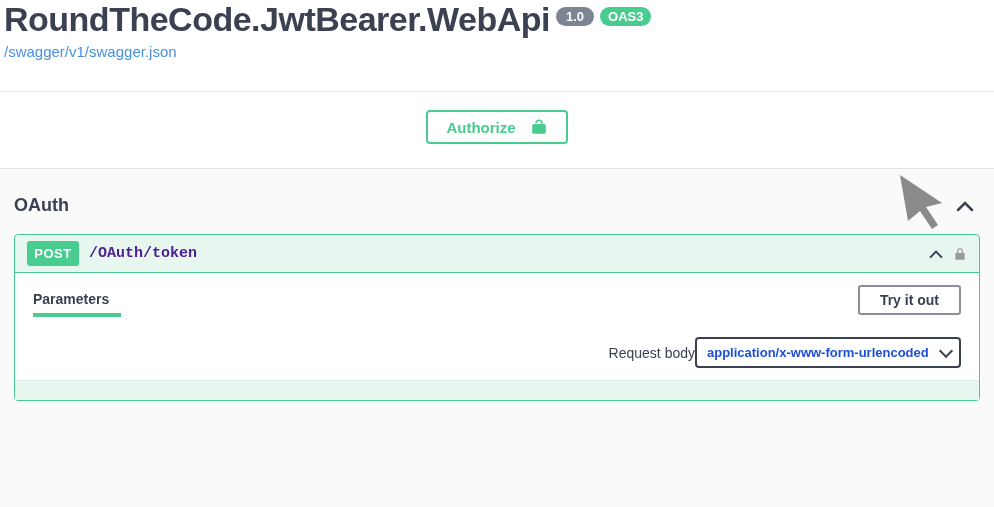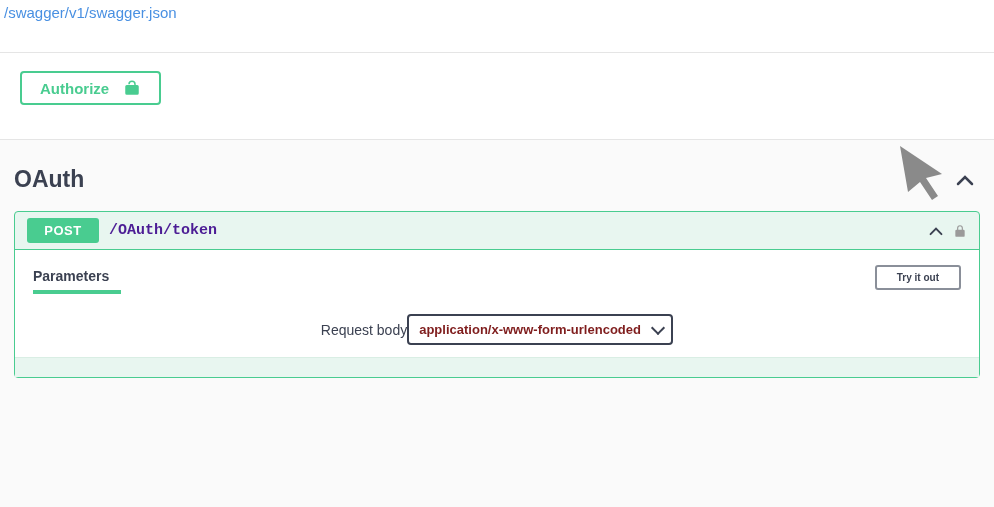--- a/index.html
+++ b/index.html
@@ -47,23 +47,23 @@
   }
   .swagger-link {
     color: #4990e2;
     font-size: 15px;
     text-decoration: none;
     display: inline-block;
     margin-top: 4px;
   }
   .auth-row {
     background: #fff;
-    padding: 18px 20px 34px 20px;
-    display: flex;
-    justify-content: flex-start;
+    padding: 18px 20px 24px 20px;
+    display: flex;
+    justify-content: center;
     border-bottom: 1px solid #e5e5e5;
   }
   .authorize-btn {
     border: 2px solid #49cc90;
     background: #fff;
     color: #49cc90;
     font-size: 15px;
     font-weight: 700;
     padding: 6px 18px;
     border-radius: 4px;
@@ -76,21 +76,21 @@
     padding: 18px 14px 0 14px;
     position: relative;
   }
   .tag-row {
     display: flex;
     align-items: center;
     justify-content: space-between;
     padding: 8px 6px 14px 0;
   }
   .tag-name {
-    font-size: 23px;
+    font-size: 18px;
     font-weight: 700;
     color: #3b4151;
   }
   .opblock {
     border: 1px solid #49cc90;
     border-radius: 4px;
     background: #e8f6f0;
     margin-top: 4px;
   }
   .opblock-summary {
@@ -98,21 +98,21 @@
     align-items: center;
     padding: 6px 12px;
     gap: 10px;
   }
   .method {
     background: #49cc90;
     color: #fff;
     font-weight: 700;
     font-size: 13px;
     padding: 5px 0;
-    width: 72px;
+    width: 52px;
     text-align: center;
     border-radius: 3px;
     letter-spacing: 0.5px;
   }
   .path {
     font-family: "Courier New", monospace;
     font-size: 15px;
     font-weight: 600;
     color: #4c1d95;
     flex: 1;
@@ -145,51 +145,51 @@
     bottom: 0;
     left: 0;
     width: 88px;
     height: 4px;
     background: #49cc90;
   }
   .try-btn {
     border: 2px solid #8a8f99;
     background: #fff;
     color: #3b4151;
-    font-size: 10px;
+    font-size: 14px;
     font-weight: 700;
     padding: 5px 20px;
     border-radius: 3px;
     cursor: pointer;
   }
   .no-params {
     background: #f3f9f6;
     padding: 14px 18px;
     font-size: 14px;
     color: #3b4151;
     border-top: 1px solid #e6ede9;
     border-bottom: 1px solid #e6ede9;
   }
   .request-body-row {
     display: flex;
-    justify-content: center;
+    justify-content: flex-end;
     align-items: center;
     padding: 12px 18px;
     font-size: 14px;
     color: #3b4151;
   }
   .content-select {
     border: 2px solid #3b4151;
     border-radius: 4px;
     background: #fff;
     font-size: 13px;
     font-weight: 700;
     padding: 6px 30px 6px 10px;
     font-family: inherit;
-    color: #7f1d1d;
+    color: #1d4ed8;
     appearance: none;
     position: relative;
   }
   .select-wrap {
     position: relative;
   }
   .select-wrap::after {
     content: "";
     position: absolute;
     right: 10px;
@@ -210,20 +210,25 @@
     right: 36px;
     top: 4px;
     pointer-events: none;
   }
   svg { display: block; }
 </style>
 </head>
 <body>
 
 <div class="header">
+  <div class="title-row">
+    <h1 class="api-title">RoundTheCode.JwtBearer.WebApi</h1>
+    <span class="version-badge">1.0</span>
+    <span class="oas-badge">OAS3</span>
+  </div>
   <a href="#" class="swagger-link">/swagger/v1/swagger.json</a>
 </div>
 
 <div class="auth-row">
   <button class="authorize-btn">
     <span>Authorize</span>
     <span>
       <svg width="18" height="18" viewBox="0 0 24 24" fill="#49cc90">
         <path d="M17 8V7a5 5 0 00-10 0h2a3 3 0 016 0v1H5a2 2 0 00-2 2v9a2 2 0 002 2h14a2 2 0 002-2v-9a2 2 0 00-2-2h-2z"></path>
       </svg>

